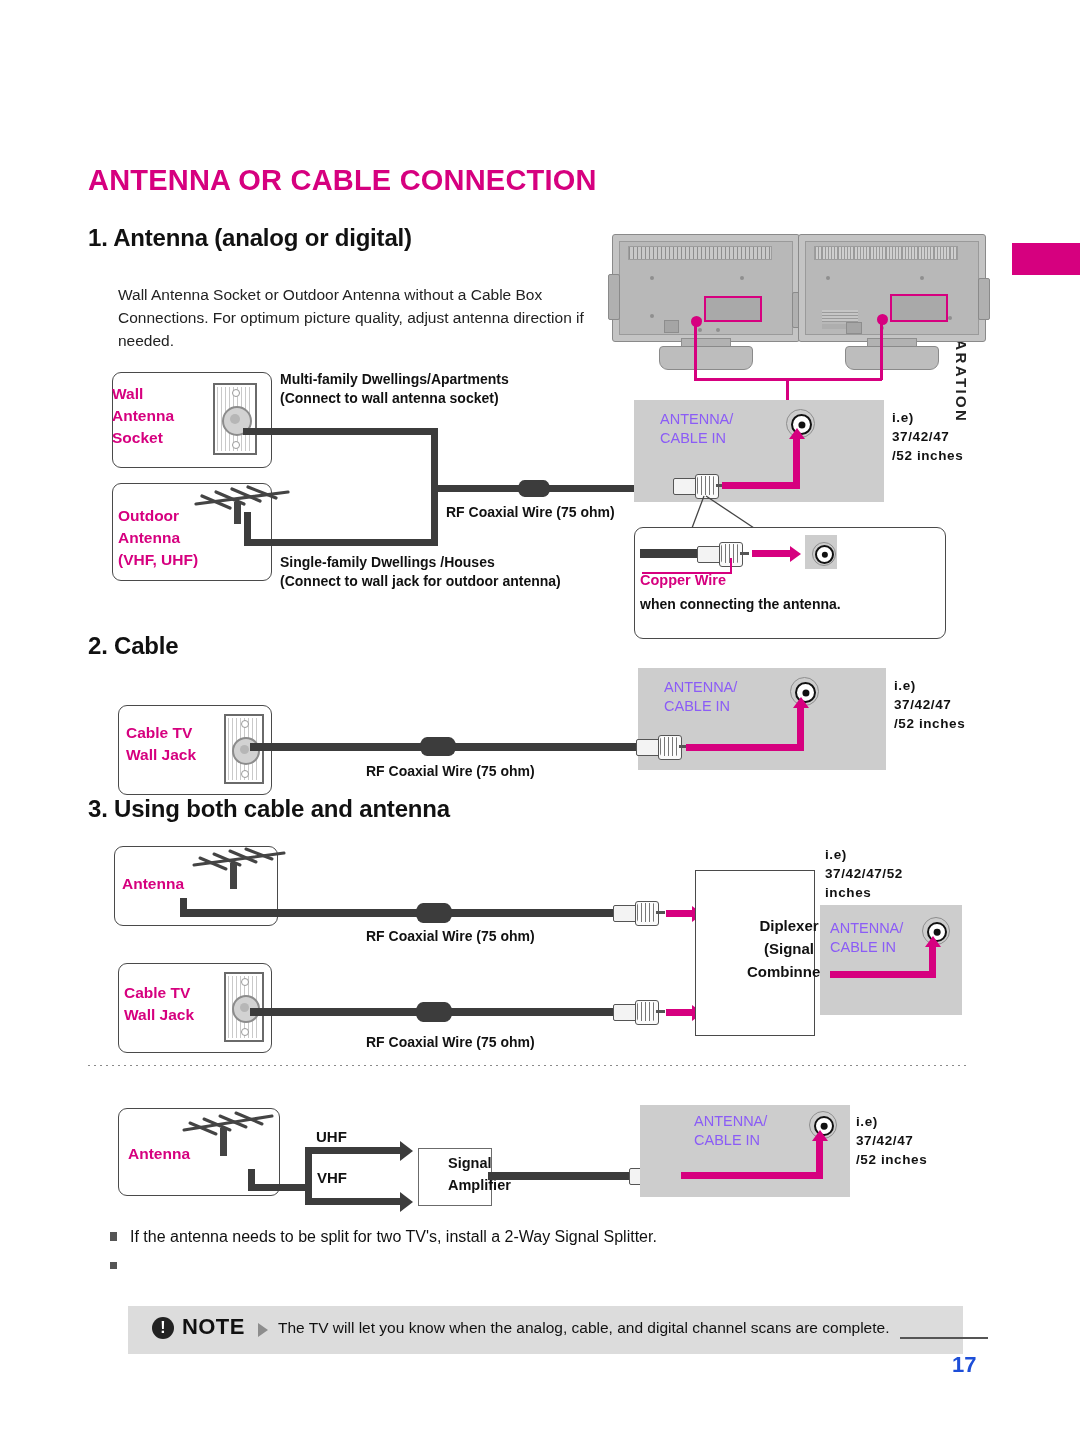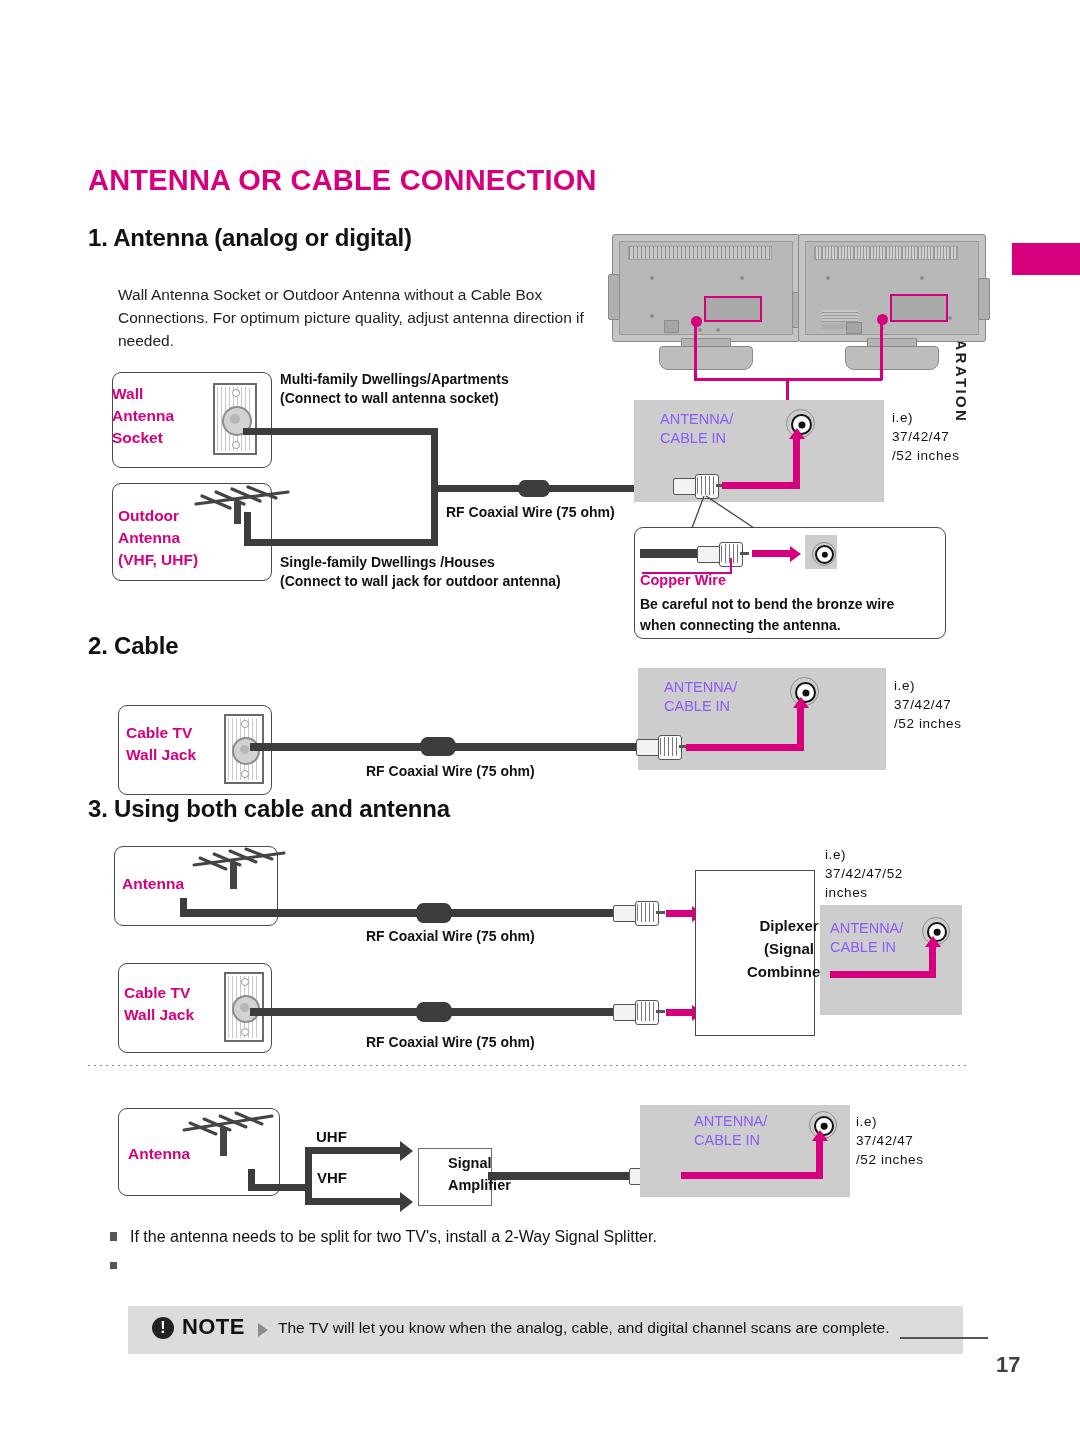--- a/index.html
+++ b/index.html
@@ -41,21 +41,21 @@
 
   
   .rbox{
     position:absolute;border:1.6px solid #4a4a4a;border-radius:9px;background:#fff;
   }
   .magenta-label{color:#D6007F;font-weight:bold;}
   .grayp{position:absolute;background:#cdcdcd;}
   .cap{position:absolute;font-size:14px;font-weight:bold;color:#111;line-height:19px;}
   .wire{position:absolute;background:#3c3c3c;}
   .mag{position:absolute;background:#D6007F;}
-  .ie{position:absolute;font-size:13.5px;font-weight:normal;line-height:19px;letter-spacing:.6px;color:#111;}
+  .ie{position:absolute;font-size:13.5px;font-weight:bold;line-height:19px;letter-spacing:.6px;color:#111;}
   .portlbl{position:absolute;font-size:14.5px;color:#8b5cf6;line-height:19px;}
 
   
   .socket{position:absolute;}
   .socket .plate{position:absolute;inset:0;border:2.5px solid #6a6a6a;background:#fff;}
   .socket .stripes{position:absolute;left:4px;right:4px;top:4px;bottom:4px;
     background:repeating-linear-gradient(90deg,#c9c9c9 0 1px,#fff 1px 4px);}
   .socket .hub{position:absolute;border-radius:50%;background:#d2d2d2;border:2px solid #8c8c8c;}
   .socket .hubin{position:absolute;border-radius:50%;background:#b6b6b6;}
   .socket .screw{position:absolute;width:6px;height:6px;border-radius:50%;border:1.4px solid #9a9a9a;background:#fff;}
@@ -94,21 +94,21 @@
 
   
   #note-box{left:128px;top:1306px;width:835px;height:48px;background:#dcdcdc;}
   #note-icon{left:152px;top:1317px;width:22px;height:22px;border-radius:50%;background:#222;}
   #note-icon span{position:absolute;left:0;right:0;top:2px;text-align:center;color:#fff;font-size:16px;font-weight:bold;line-height:18px;}
   #note-word{left:182px;top:1314px;font-size:22px;font-weight:bold;color:#111;letter-spacing:.4px;}
   #note-tri{left:258px;top:1323px;width:0;height:0;border-top:7px solid transparent;border-bottom:7px solid transparent;border-left:10px solid #8d8d8d;}
   #note-text{left:278px;top:1319px;width:680px;font-size:15.5px;color:#111;}
 
   #footer-rule{left:900px;top:1337px;width:88px;height:1.5px;background:#555;}
-  #page-number{left:952px;top:1352px;font-size:22px;font-weight:bold;color:#404040;margin-left:44px;}
+  #page-number{left:952px;top:1352px;font-size:22px;font-weight:bold;color:#1d4ed8;}
 
   
   .tv{position:absolute;}
   .tv .back{position:absolute;left:0;top:0;right:0;height:106px;background:#c4c4c4;border:1.5px solid #8a8a8a;border-radius:3px;}
   .tv .inner{position:absolute;left:7px;top:7px;right:7px;height:92px;background:#b8b8b8;border:1px solid #9a9a9a;}
   .tv .vent{position:absolute;left:16px;top:12px;right:28px;height:12px;
     background:repeating-linear-gradient(90deg,#8e8e8e 0 1.5px,#c9c9c9 1.5px 4px);border:1px solid #9d9d9d;}
   .tv .panel{position:absolute;background:#a9a9a9;border:2.2px solid #D6007F;}
   .tv .stand{position:absolute;left:50%;transform:translateX(-50%);width:92px;height:22px;
     background:#bdbdbd;border:1.5px solid #8a8a8a;border-radius:4px 4px 9px 9px;}
@@ -256,21 +256,20 @@
     <div class="pin"></div>
 </div>
 <div class="mag arrow-right" style="left:752px;top:550px;width:38px;height:7px;"></div>
 <div class="grayp" style="left:805px;top:535px;width:32px;height:34px;"></div>
 <div class="jackring" style="left:812px;top:542px;width:22px;height:22px;"></div>
 <div class="jack" style="left:815px;top:545px;width:15px;height:15px;"></div>
 <div class="mag" style="left:642px;top:572px;width:90px;height:2px;"></div>
 <div class="mag" style="left:730px;top:558px;width:2px;height:15px;"></div>
 <div class="abs magenta-label" style="left:640px;top:572px;font-size:14.5px;">Copper Wire</div>
 <div class="cap" style="left:640px;top:594px;width:300px;line-height:21px;">
-  <div>Be careful not to bend the bronze wire</div>
   <div>when connecting the antenna.</div>
 </div>
 
 <div class="abs sec-head" id="sec2-head">2. Cable</div>
 
 <div class="rbox" style="left:118px;top:705px;width:152px;height:88px;"></div>
 <div class="abs magenta-label" style="left:126px;top:722px;font-size:15.5px;line-height:22px;">
   <div>Cable TV</div>
   <div>Wall Jack</div>
 </div>

